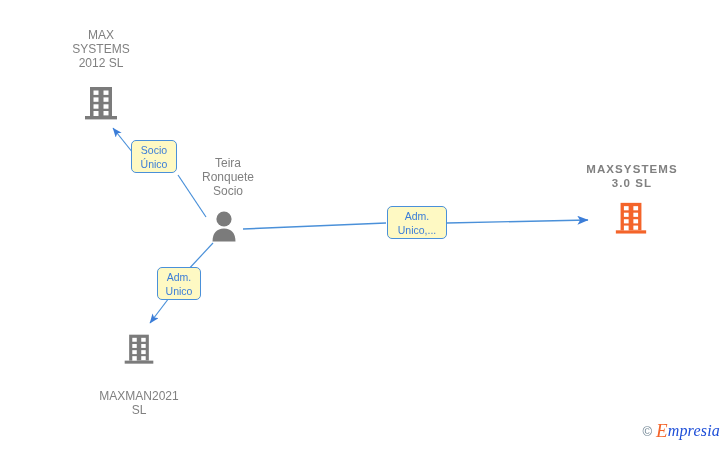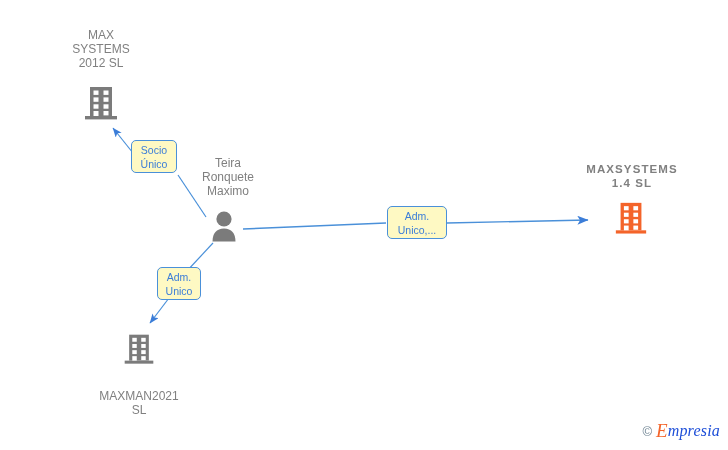--- a/index.html
+++ b/index.html
@@ -133,21 +133,21 @@
       <rect x="21.5" y="27" width="5" height="4.4" fill="#ffffff"></rect>
     </svg>
   </div>
 
   <div class="edge-label" style="left:131px; top:140px; width:46px; height:33px;">Socio
 Único</div>
 
   <div class="node" style="left:182px; top:156px; width:92px;">
     <div class="node-label" style="left:0; top:0; width:92px;">Teira
 Ronquete
-Maximo</div>
+Socio</div>
   </div>
   <div class="icon-wrap" style="left:208px; top:210px; width:32px; height:34px;">
     <svg width="32" height="34" viewBox="0 0 32 34" xmlns="http://www.w3.org/2000/svg">
       <circle cx="16" cy="9" r="7.6" fill="#7b7b7b"></circle>
       <path d="M16,18.5 C23.5,18.5 27.5,23.5 27.5,31.5 L4.5,31.5 C4.5,23.5 8.5,18.5 16,18.5 z" fill="#7b7b7b"></path>
     </svg>
   </div>
 
   <div class="edge-label" style="left:157px; top:267px; width:44px; height:33px;">Adm.
 Unico</div>
@@ -169,21 +169,21 @@
   <div class="node" style="left:84px; top:373px; width:110px;">
     <div class="node-label" style="left:0; top:16px; width:110px;">MAXMAN2021
 SL</div>
   </div>
 
   <div class="edge-label" style="left:387px; top:206px; width:60px; height:33px;">Adm.
 Unico,...</div>
 
   <div class="node" style="left:568px; top:162px; width:128px;">
     <div class="node-label spaced" style="left:0; top:0; width:128px;">MAXSYSTEMS
-1.4  SL</div>
+3.0  SL</div>
   </div>
   <div class="icon-wrap" style="left:613px; top:200px; width:36px; height:36px;">
     <svg width="36" height="36" viewBox="0 0 38 38" xmlns="http://www.w3.org/2000/svg">
       <rect x="8" y="3" width="22" height="29" fill="#f4642a"></rect>
       <rect x="3" y="32" width="32" height="3.4" fill="#f4642a"></rect>
       <rect x="11.5" y="6.5" width="5" height="4.4" fill="#ffffff"></rect>
       <rect x="21.5" y="6.5" width="5" height="4.4" fill="#ffffff"></rect>
       <rect x="11.5" y="13.4" width="5" height="4.4" fill="#ffffff"></rect>
       <rect x="21.5" y="13.4" width="5" height="4.4" fill="#ffffff"></rect>
       <rect x="11.5" y="20.3" width="5" height="4.4" fill="#ffffff"></rect>

